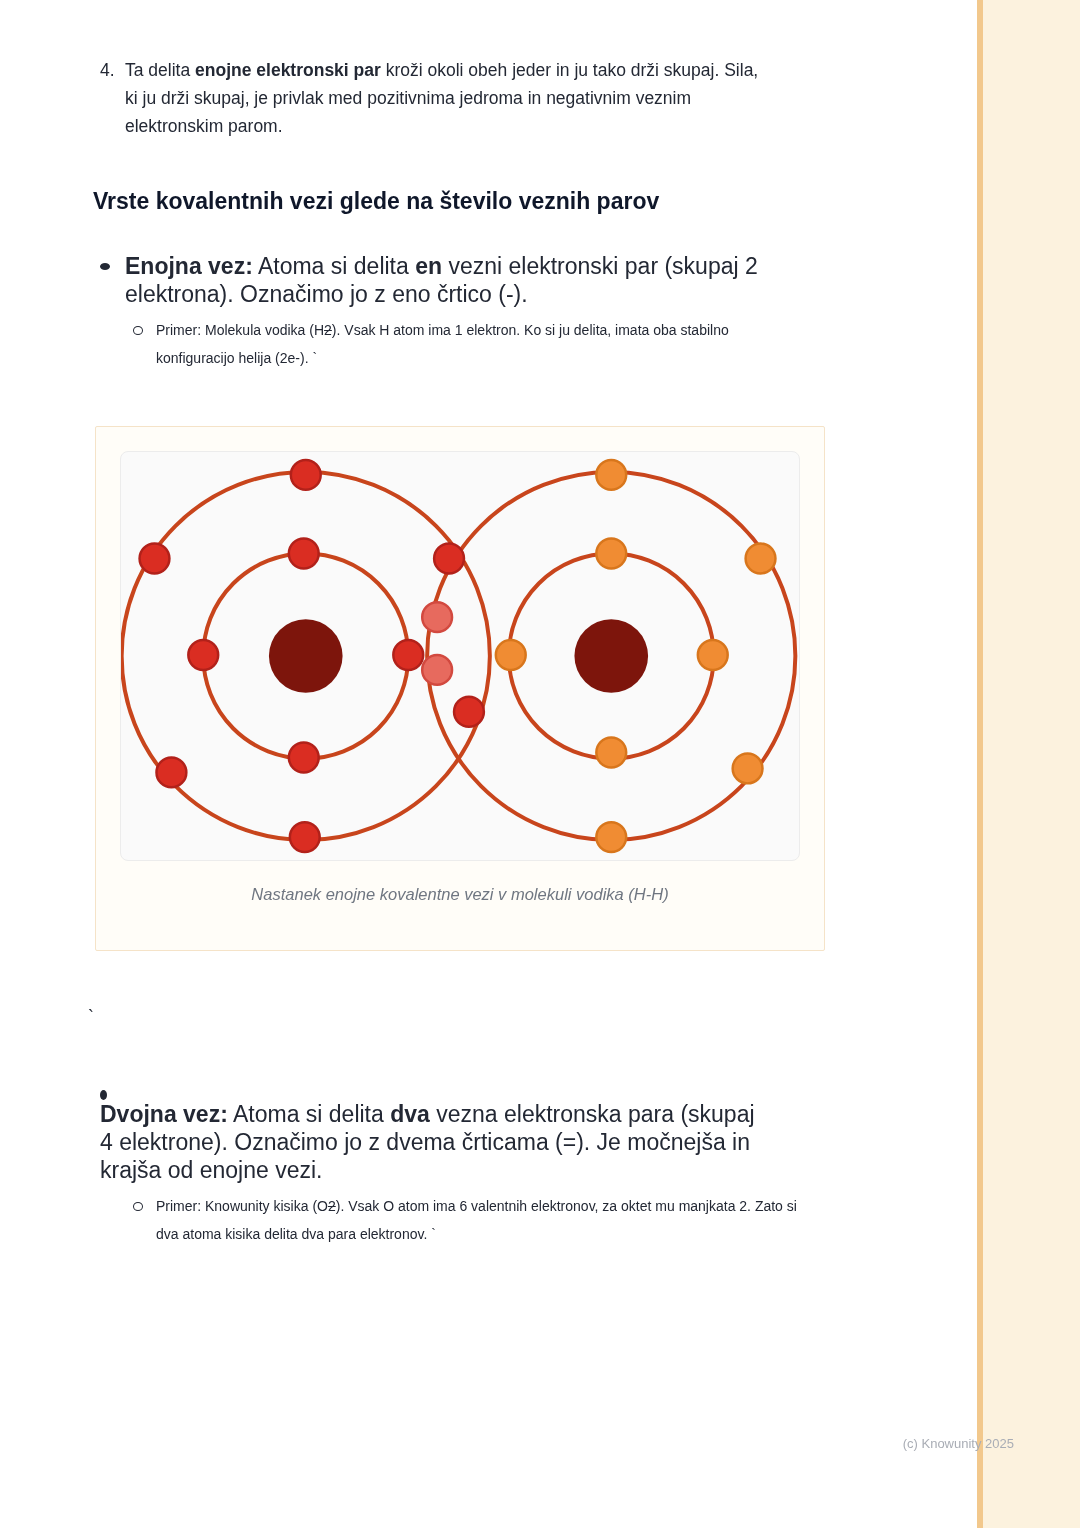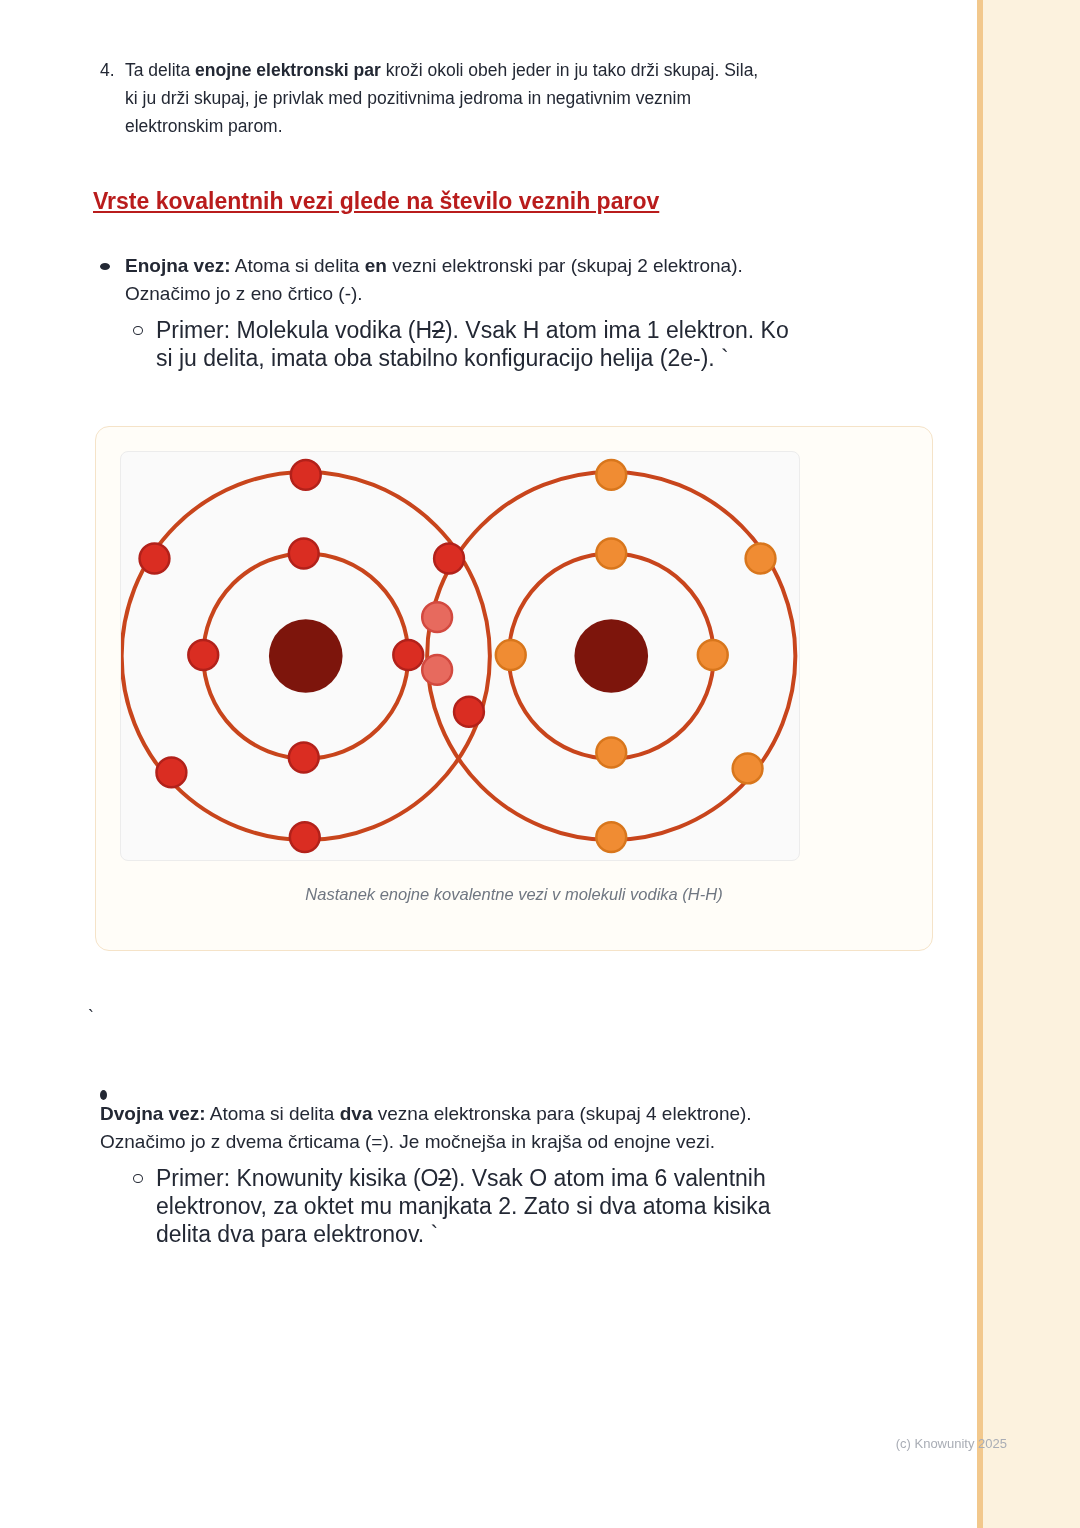--- a/index.html
+++ b/index.html
@@ -33,68 +33,67 @@
     font-size: 17.5px;
     line-height: 28px;
   }
   .numbered-item .num { width: 25px; flex: 0 0 25px; }
   .numbered-item .txt { width: 640px; }
   b { font-weight: 700; }
   .section-heading {
     margin: 46px 0 0 93px;
     font-size: 23px;
     font-weight: 700;
-    color: #b91c1c;
+    color: #0f172a;
     line-height: 30px;
-    text-decoration: underline;
   }
   .intro {
     margin: 26px 0 0 93px;
     font-size: 17.5px;
     line-height: 28px;
   }
   .bullet-item {
     display: flex;
     margin-left: 100px;
     margin-top: 36px;
-    font-size: 19px;
+    font-size: 23px;
     line-height: 28px;
   }
   .bullet-item .marker {
     flex: 0 0 10px;
     width: 7px; height: 7px;
     border-radius: 50%;
     background: #232834;
     margin: 11px 15px 0 0;
   }
   .bullet-item .txt { width: 655px; }
   .sub-bullet {
     display: flex;
     margin-left: 133px;
     margin-top: 8px;
-    font-size: 23px;
+    font-size: 14px;
     line-height: 28px;
   }
   .sub-bullet .marker {
     flex: 0 0 8px;
     width: 7px; height: 7px;
     border-radius: 50%;
     background: transparent;
     border: 1.6px solid #232834;
     margin: 10px 13px 0 0;
   }
   .sub-bullet .txt { width: 645px; }
   .strike { text-decoration: line-through; }
   .figure-card {
     margin: 54px 0 0 95px;
-    width: 838px;
+    width: 730px;
     box-sizing: border-box;
     background: #fffdf8;
     border: 1px solid #f5e3c8;
-    border-radius: 14px;
+    border-radius: 2px;
     padding: 24px 24px 46px 24px;
   }
   .diagram-box {
     width: 680px; height: 410px;
     background: #fafafa;
     border: 1px solid #ececec;
     border-radius: 8px;
     box-sizing: border-box;
     overflow: hidden;
   }
@@ -107,21 +106,21 @@
     color: #6f7681;
   }
   .stray-tick {
     margin: 52px 0 0 88px;
     font-size: 17.5px;
     line-height: 28px;
   }
   .footer {
     position: absolute;
     top: 1436px;
-    right: 73px;
+    right: 66px;
     font-size: 13px;
     color: #a9adb5;
     z-index: 3;
   }
 </style>
 </head>
 <body>
 
 <div class="side-strip"></div>
 <div class="side-line"></div>

